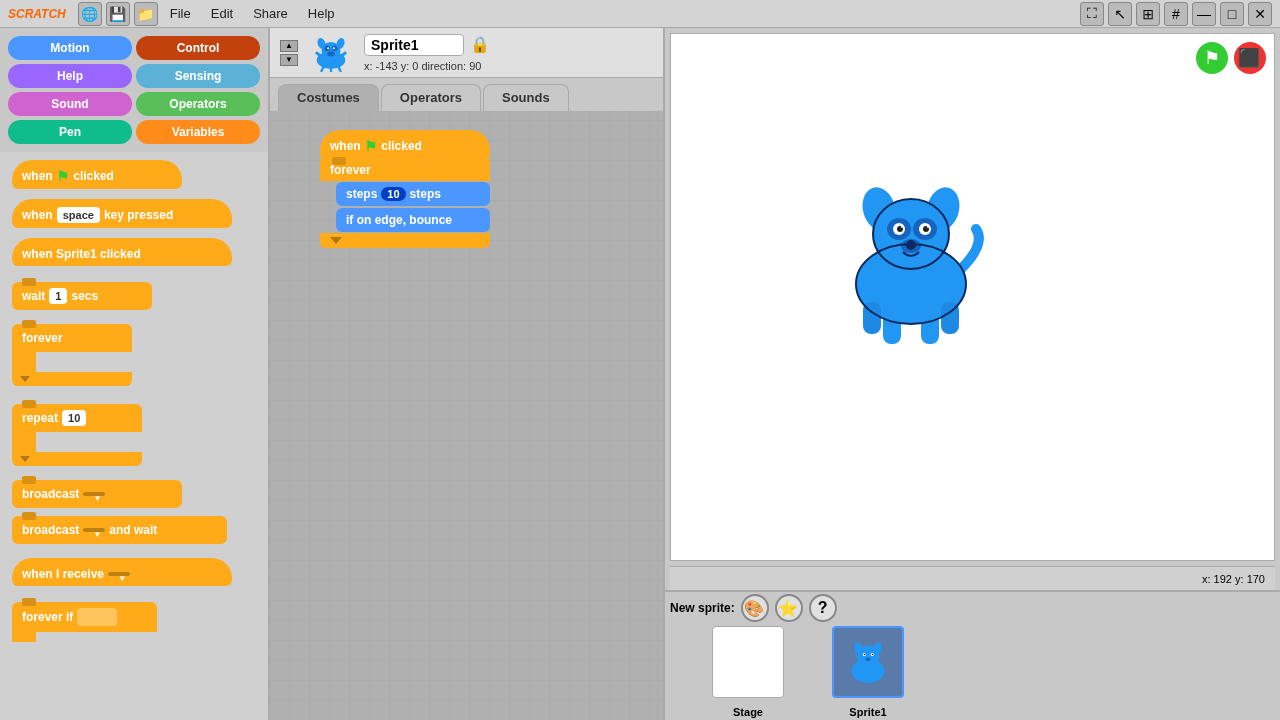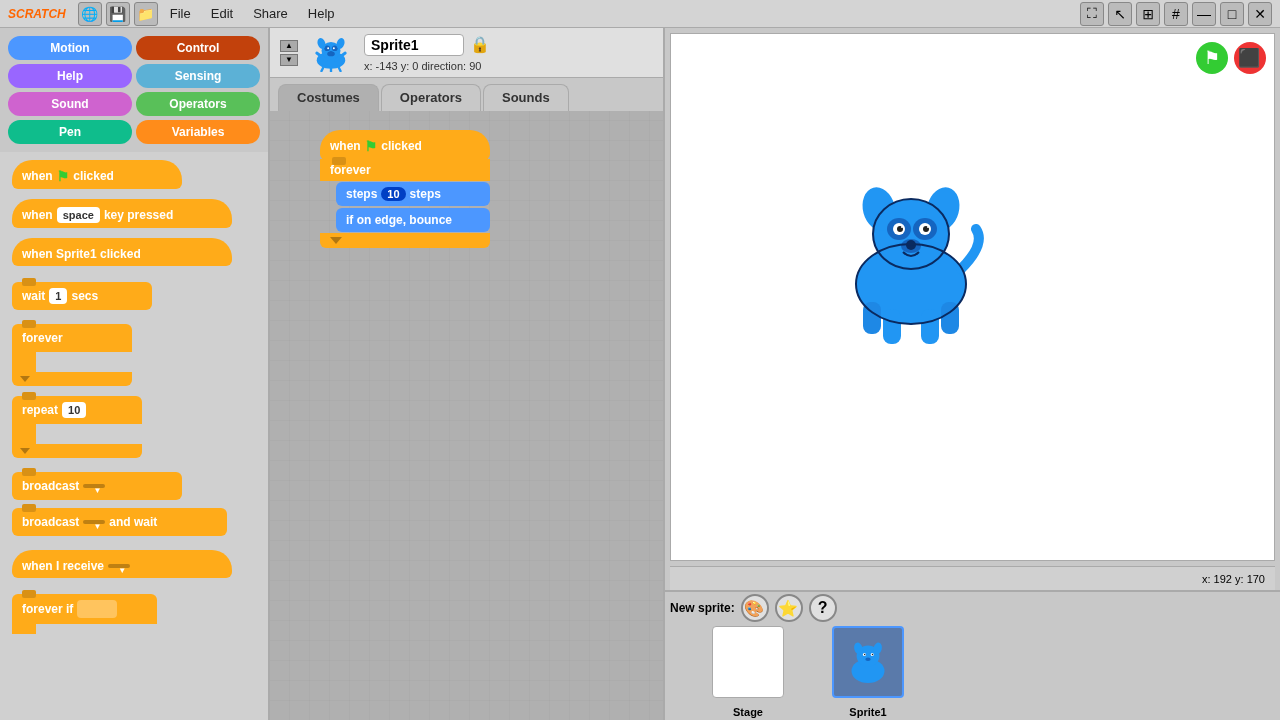--- a/index.html
+++ b/index.html
@@ -478,21 +478,21 @@
         <div class="block block-orange" style="border-radius:6px 6px 0 0; width:120px; margin:0;">
           <span>forever</span>
         </div>
         <div style="background:#ffab19; width:24px; height:20px; margin-left:0;"></div>
         <div style="background:#ffab19; border-radius:0 0 6px 6px; width:120px; height:14px; display:flex; align-items:center; padding-left:8px;">
           <div style="width:10px;height:6px;background:rgba(0,0,0,0.3);clip-path:polygon(0 0,100% 0,50% 100%);"></div>
         </div>
       </div>
 
       
-      <div style="margin-top:10px; margin-bottom:0;">
+      <div style="margin-top:18px; margin-bottom:0;">
         <div class="block block-orange" style="border-radius:6px 6px 0 0; width:130px; margin:0;">
           <span>repeat</span>
           <span class="block-inner-white">10</span>
         </div>
         <div style="background:#ffab19; width:24px; height:20px; margin-left:0;"></div>
         <div style="background:#ffab19; border-radius:0 0 6px 6px; width:130px; height:14px; display:flex; align-items:center; padding-left:8px;">
           <div style="width:10px;height:6px;background:rgba(0,0,0,0.3);clip-path:polygon(0 0,100% 0,50% 100%);"></div>
         </div>
       </div>
 

